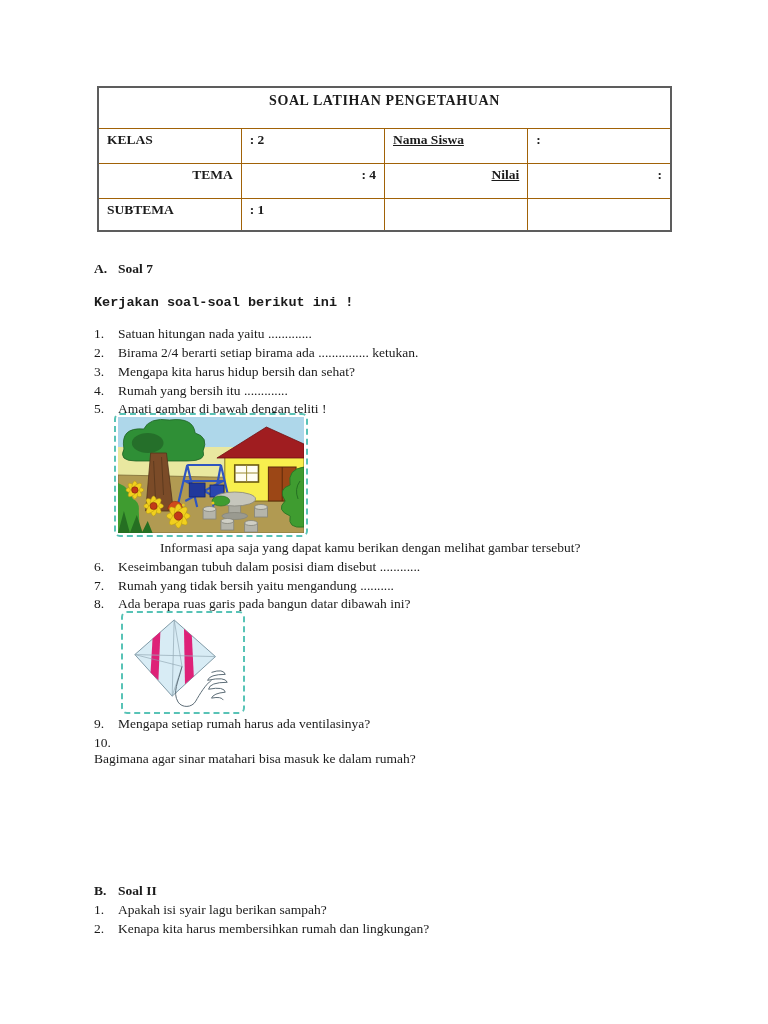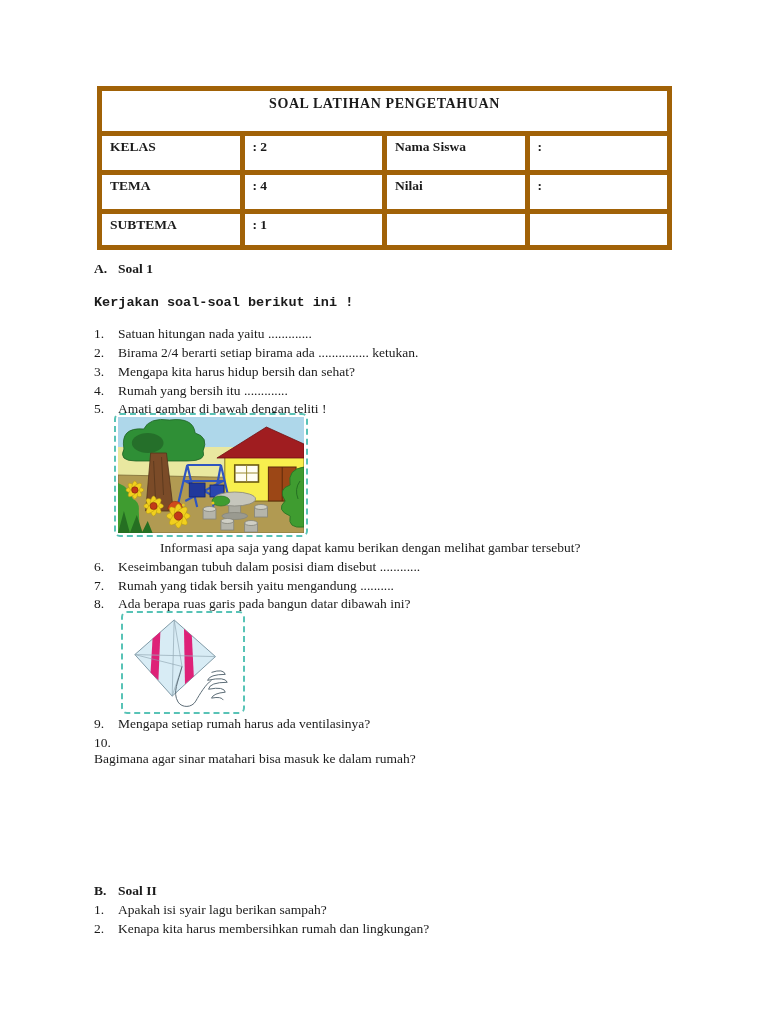--- a/index.html
+++ b/index.html
@@ -12,39 +12,39 @@
     font-size:13.5px;
     overflow:hidden;
   }
   
   #header-table{
     position:absolute;left:97px;top:86px;width:575px;
     border-collapse:collapse;table-layout:fixed;
     border:2px solid #5d5d5d;
   }
   #header-table td{
-    border:5px solid #a16207;
+    border:1px solid #a16207;
     vertical-align:top;
     padding:3px 8px;
     font-weight:bold;
     font-size:13.5px;
     line-height:16px;
     overflow:hidden;
   }
   #header-table .title-cell{
     text-align:center;
     height:32px;
     font-size:14px;
     letter-spacing:0.6px;
     padding-top:5px;
   }
   #header-table tr.r1 td{height:28px;margin-top:16px;}
-  #header-table tr.r2 td{height:28px;}
+  #header-table tr.r2 td{height:28px;text-align:right;}
   #header-table tr.r3 td{height:25px;}
-  .col1{width:90px;} .col2{width:206px;} .col3{width:89px;} .col4{width:190px;}
+  .col1{width:90px;} .col2{width:206px;} .col3{width:89px;text-decoration:underline;} .col4{width:190px;}
 
   .heading{position:absolute;left:94px;font-weight:bold;display:flex;}
   .heading .h-letter{width:24px;flex-shrink:0;}
 
   .q-row{position:absolute;left:94px;width:600px;display:flex;line-height:16px;}
   .q-num{width:24px;flex-shrink:0;}
   .q-text{flex:1;font-family:Liberation Serif, serif;}
 
   .caption{position:absolute;left:118px;width:560px;line-height:16px;}
 
@@ -86,21 +86,21 @@
       <td class="col1">SUBTEMA</td>
       <td class="col2">: 1</td>
       <td class="col3"></td>
       <td class="col4"></td>
     </tr>
   </tbody>
     </table>
 
   <div class="heading" style="top:261px;">
     <span class="h-letter">A.</span>
-    <span>Soal 1</span>
+    <span>Soal 7</span>
   </div>
 
   <div class="heading" style="top:295px;font-family:Liberation Mono, monospace;">
     <span>Kerjakan soal-soal berikut ini !</span>
   </div>
 
   <div class="q-row" style="top:326px;">
     <span class="q-num">1.</span>
     <span class="q-text">Satuan hitungan nada yaitu .............</span>
   </div>

